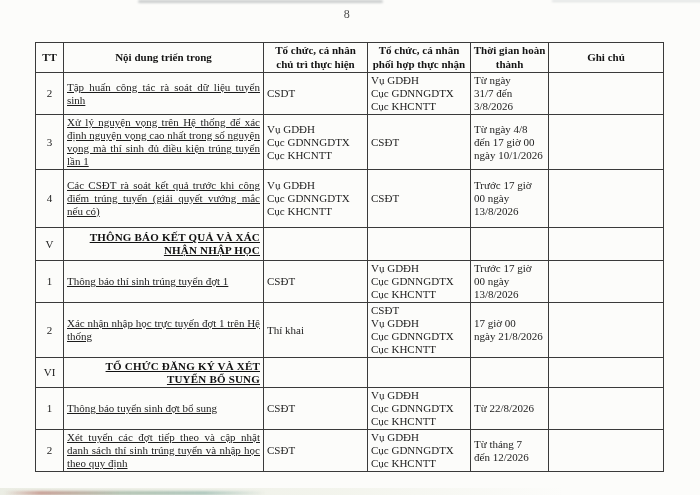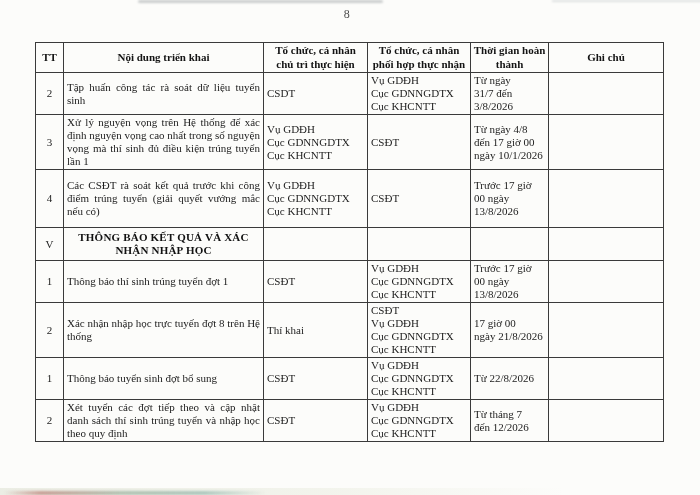--- a/index.html
+++ b/index.html
@@ -51,27 +51,27 @@
   table.sched th{
     font-weight:bold;
     text-align:center;
     font-size:11px;
     line-height:13.5px;
     padding:1px 2px;
     color:#141414;
   }
   
   td.c0{text-align:center;}
-  td.c1{text-align:justify;padding:2px 5px 2px 6px;}
+  td.c1{text-align:justify;padding:2px 5px 2px 6px;text-decoration:underline;}
   td.c2,td.c3{white-space:pre-line;padding-left:6px;padding-right:3px;}
   td.c4{white-space:pre-line;padding:1px 1px;}
   td.c5{}
   tr.section td.c1{
     font-weight:bold;
-    text-align:center;
+    text-align:right;
     letter-spacing:.2px;
     color:#111;
     margin-left:20px;
   }
   
   tbody tr:nth-child(1){height:39px;}
   tbody tr:nth-child(2){height:54px;}
   tbody tr:nth-child(3){height:58px;}
   tbody tr:nth-child(4){height:33px;}
   tbody tr:nth-child(5){height:37px;}
@@ -94,21 +94,21 @@
       <col style="width:28px">
       <col style="width:200px">
       <col style="width:104px">
       <col style="width:103px">
       <col style="width:78px">
       <col style="width:115px">
     </colgroup>
     <thead>
         <tr>
           <th>TT</th>
-          <th>Nội dung triển khai</th>
+          <th>Nội dung triển trong</th>
           <th>Tổ chức, cá nhân chủ trì thực hiện</th>
           <th>Tổ chức, cá nhân phối hợp thực nhận</th>
           <th>Thời gian hoàn thành</th>
           <th>Ghi chú</th>
         </tr>
       </thead>
     <tbody>
         <tr>
           <td class="c0">2</td>
           <td class="c1">Tập huấn công tác rà soát dữ liệu tuyển sinh</td>
@@ -160,30 +160,38 @@
           <td class="c3">Vụ GDĐH
 Cục GDNNGDTX
 Cục KHCNTT</td>
           <td class="c4">Trước 17 giờ
 00 ngày
 13/8/2026</td>
           <td class="c5"></td>
         </tr>
         <tr>
           <td class="c0">2</td>
-          <td class="c1">Xác nhận nhập học trực tuyến đợt 8 trên Hệ thống</td>
+          <td class="c1">Xác nhận nhập học trực tuyến đợt 1 trên Hệ thống</td>
           <td class="c2">Thí khai</td>
           <td class="c3">CSĐT
 Vụ GDĐH
 Cục GDNNGDTX
 Cục KHCNTT</td>
           <td class="c4">17 giờ 00
 ngày 21/8/2026</td>
           <td class="c5"></td>
         </tr>
+        <tr class="section">
+          <td class="c0">VI</td>
+          <td class="c1">TỔ CHỨC ĐĂNG KÝ VÀ XÉT TUYỂN BỔ SUNG</td>
+          <td class="c2"></td>
+          <td class="c3"></td>
+          <td class="c4"></td>
+          <td class="c5"></td>
+        </tr>
         <tr>
           <td class="c0">1</td>
           <td class="c1">Thông báo tuyển sinh đợt bổ sung</td>
           <td class="c2">CSĐT</td>
           <td class="c3">Vụ GDĐH
 Cục GDNNGDTX
 Cục KHCNTT</td>
           <td class="c4">Từ 22/8/2026</td>
           <td class="c5"></td>
         </tr>

